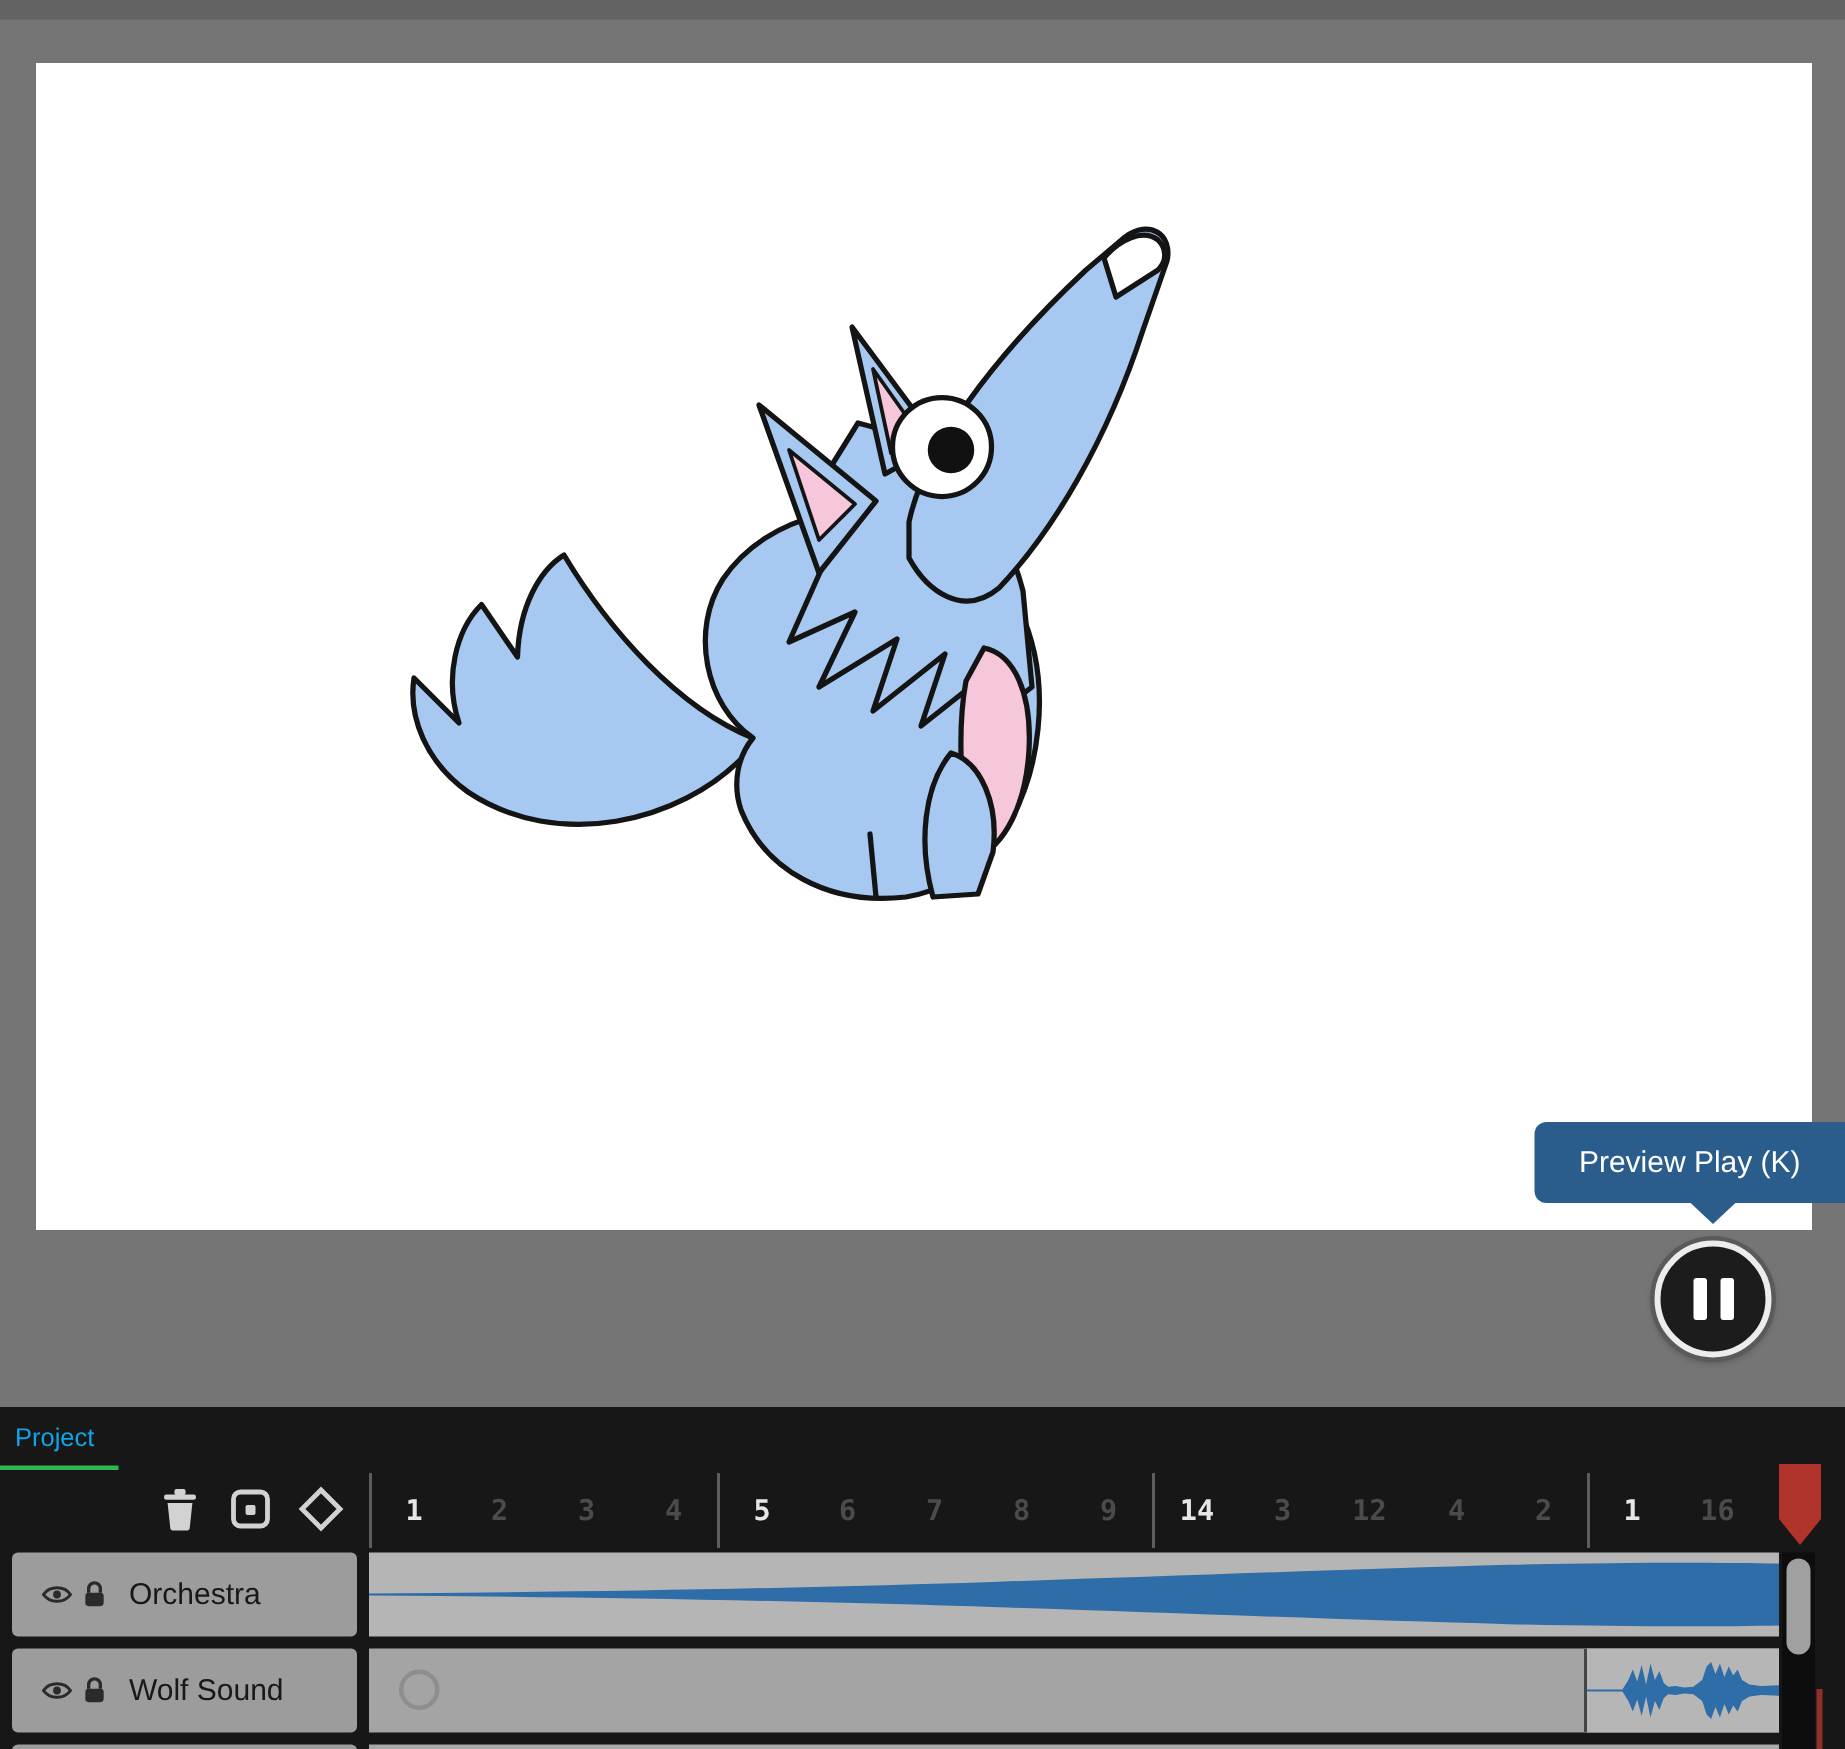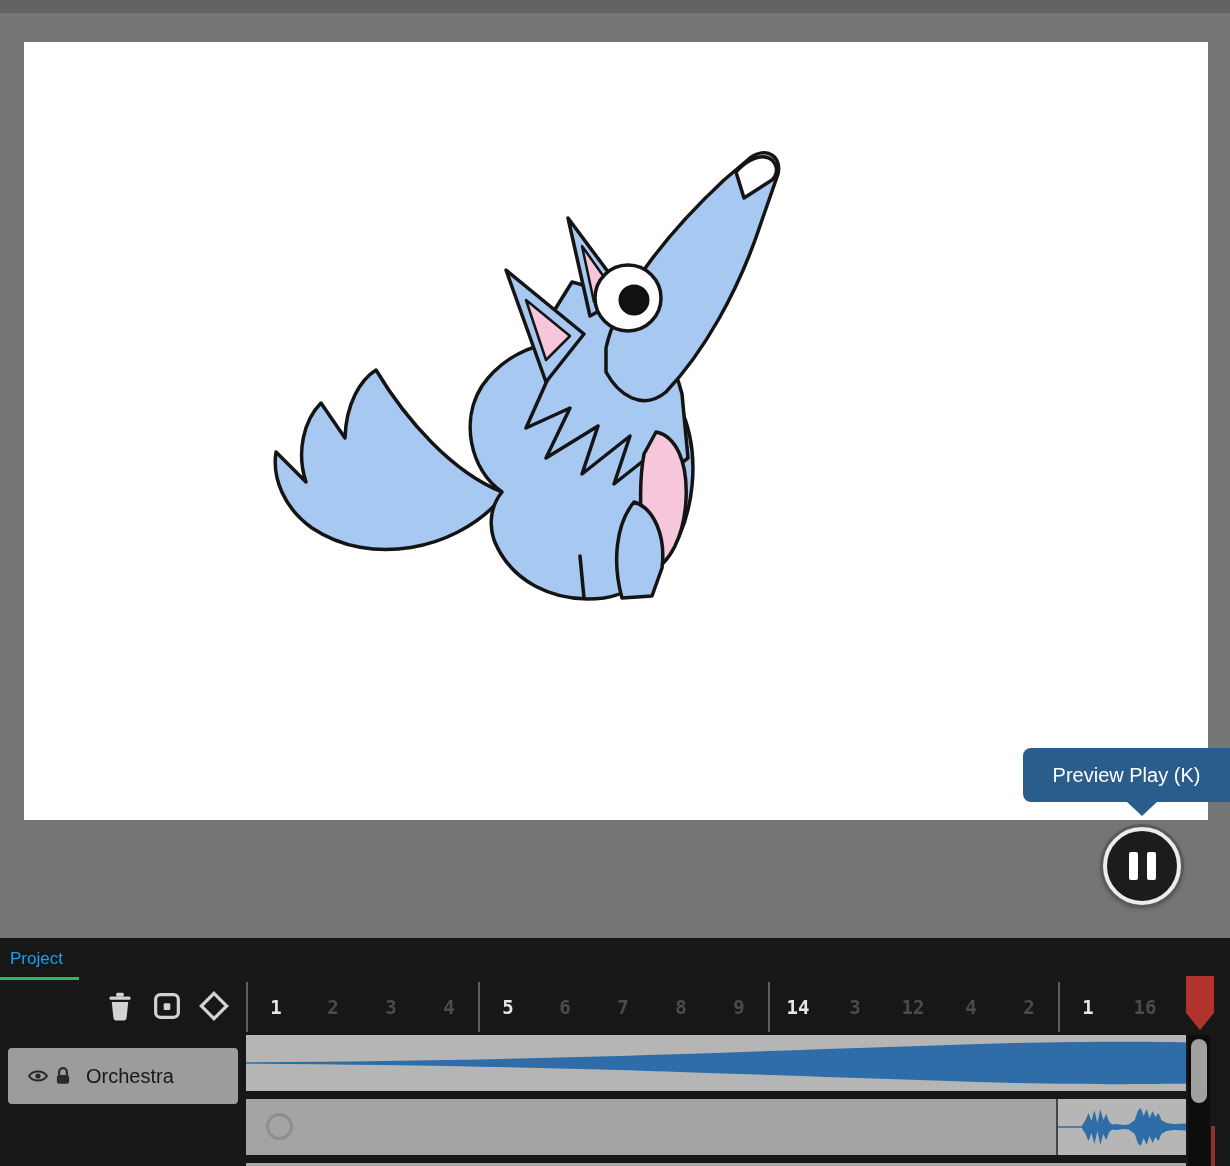--- a/index.html
+++ b/index.html
@@ -63,21 +63,21 @@
     background:#b0342b; cursor:pointer; z-index:3;
     clip-path:polygon(0 0, 100% 0, 100% 68%, 50% 100%, 0 68%);
   }
   .playhead-line { position:absolute; left:1211px; top:188px; width:4px; height:40px; background:#8f2f27; }
 
   .track-row { position:absolute; left:0; width:1230px; height:56px; }
   .row1 { top:97px; } .row2 { top:161px; } .row3 { top:225px; }
   .track-label {
     position:absolute; left:8px; top:0; width:230px; height:56px;
     background:#9c9c9c; border-radius:4px; display:flex; align-items:center;
-    padding-left:20px; gap:5px; cursor:pointer;margin-top:13px;
+    padding-left:20px; gap:5px; cursor:pointer;
   }
   .tl-icon { width:20px; height:20px; display:inline-flex; }
   .tl-icon svg { width:20px; height:20px; }
   .tl-name { font-size:20px; color:#181818; margin-left:8px; }
   .track-content { position:absolute; left:246px; top:0; width:940px; height:56px; cursor:pointer; }
   .row1 .track-content { background:#b5b5b5; }
   .row2 .track-content { background:#a4a4a4; }
   .row3 .track-label { background:#9c9c9c; }
   .row3 .track-content { background:#a8a8a8; }
   .wave { position:absolute; left:0; top:0; width:100%; height:100%; }
@@ -204,20 +204,35 @@
         <span class="tl-name">Orchestra</span>
       </div>
       <div class="track-content">
         <svg class="wave" viewBox="0 0 940 56" preserveAspectRatio="none">
           <path fill="#2e6da8" d="M0,27.3 C150,26.5 300,23.5 420,19.5 C540,15.5 660,11 760,8.2 C840,6.4 900,6.6 940,7.4 L940,48.6 C900,49.4 840,49.6 760,47.8 C660,45 540,40.5 420,36.5 C300,32.5 150,29.5 0,28.7 Z"></path>
         </svg>
       </div>
     </div>
 
     <div class="track-row row2">
+      <div class="track-label">
+        <span class="tl-icon">
+          <svg viewBox="0 0 20 14">
+              <path d="M1 7 C5 1,15 1,19 7 C15 13,5 13,1 7 Z" fill="none" stroke="#2a2a2a" stroke-width="2"></path>
+              <circle cx="10" cy="7" r="2.6" fill="#2a2a2a"></circle>
+            </svg>
+        </span>
+        <span class="tl-icon">
+          <svg viewBox="0 0 16 18">
+              <path d="M4.5 8V5.5a3.5 3.5 0 0 1 7 0V8" stroke="#2a2a2a" stroke-width="2" fill="none"></path>
+              <rect x="2.5" y="8" width="11" height="8" rx="2" fill="#2a2a2a"></rect>
+            </svg>
+        </span>
+        <span class="tl-name">Wolf Sound</span>
+      </div>
       <div class="track-content">
         <span class="empty-frame-circle"></span>
         <div class="sound-clip">
           <svg class="wave" viewBox="0 0 130 56" preserveAspectRatio="none">
             <path fill="#2e6da8" d="M0,27.3 L24,27.3 L28,21 L31,14 L34,22 L37,11 L40,24 L43,10 L46,21 L49,15 L52,23 L55,25.5 L60,25 L66,26 L72,25.5 L78,21 L81,12 L84,9 L87,17 L90,10 L93,19 L96,12 L99,18 L102,14 L105,21 L110,24 L118,25 L130,24.5 L130,31.5 L118,31 L110,32 L105,35 L102,42 L99,38 L96,44 L93,37 L90,46 L87,39 L84,47 L81,44 L78,35 L72,30.5 L66,30 L60,31 L55,30.5 L52,33 L49,41 L46,35 L43,46 L40,32 L37,45 L34,34 L31,42 L28,35 L24,28.7 L0,28.7 Z"></path>
           </svg>
         </div>
       </div>
     </div>
 

